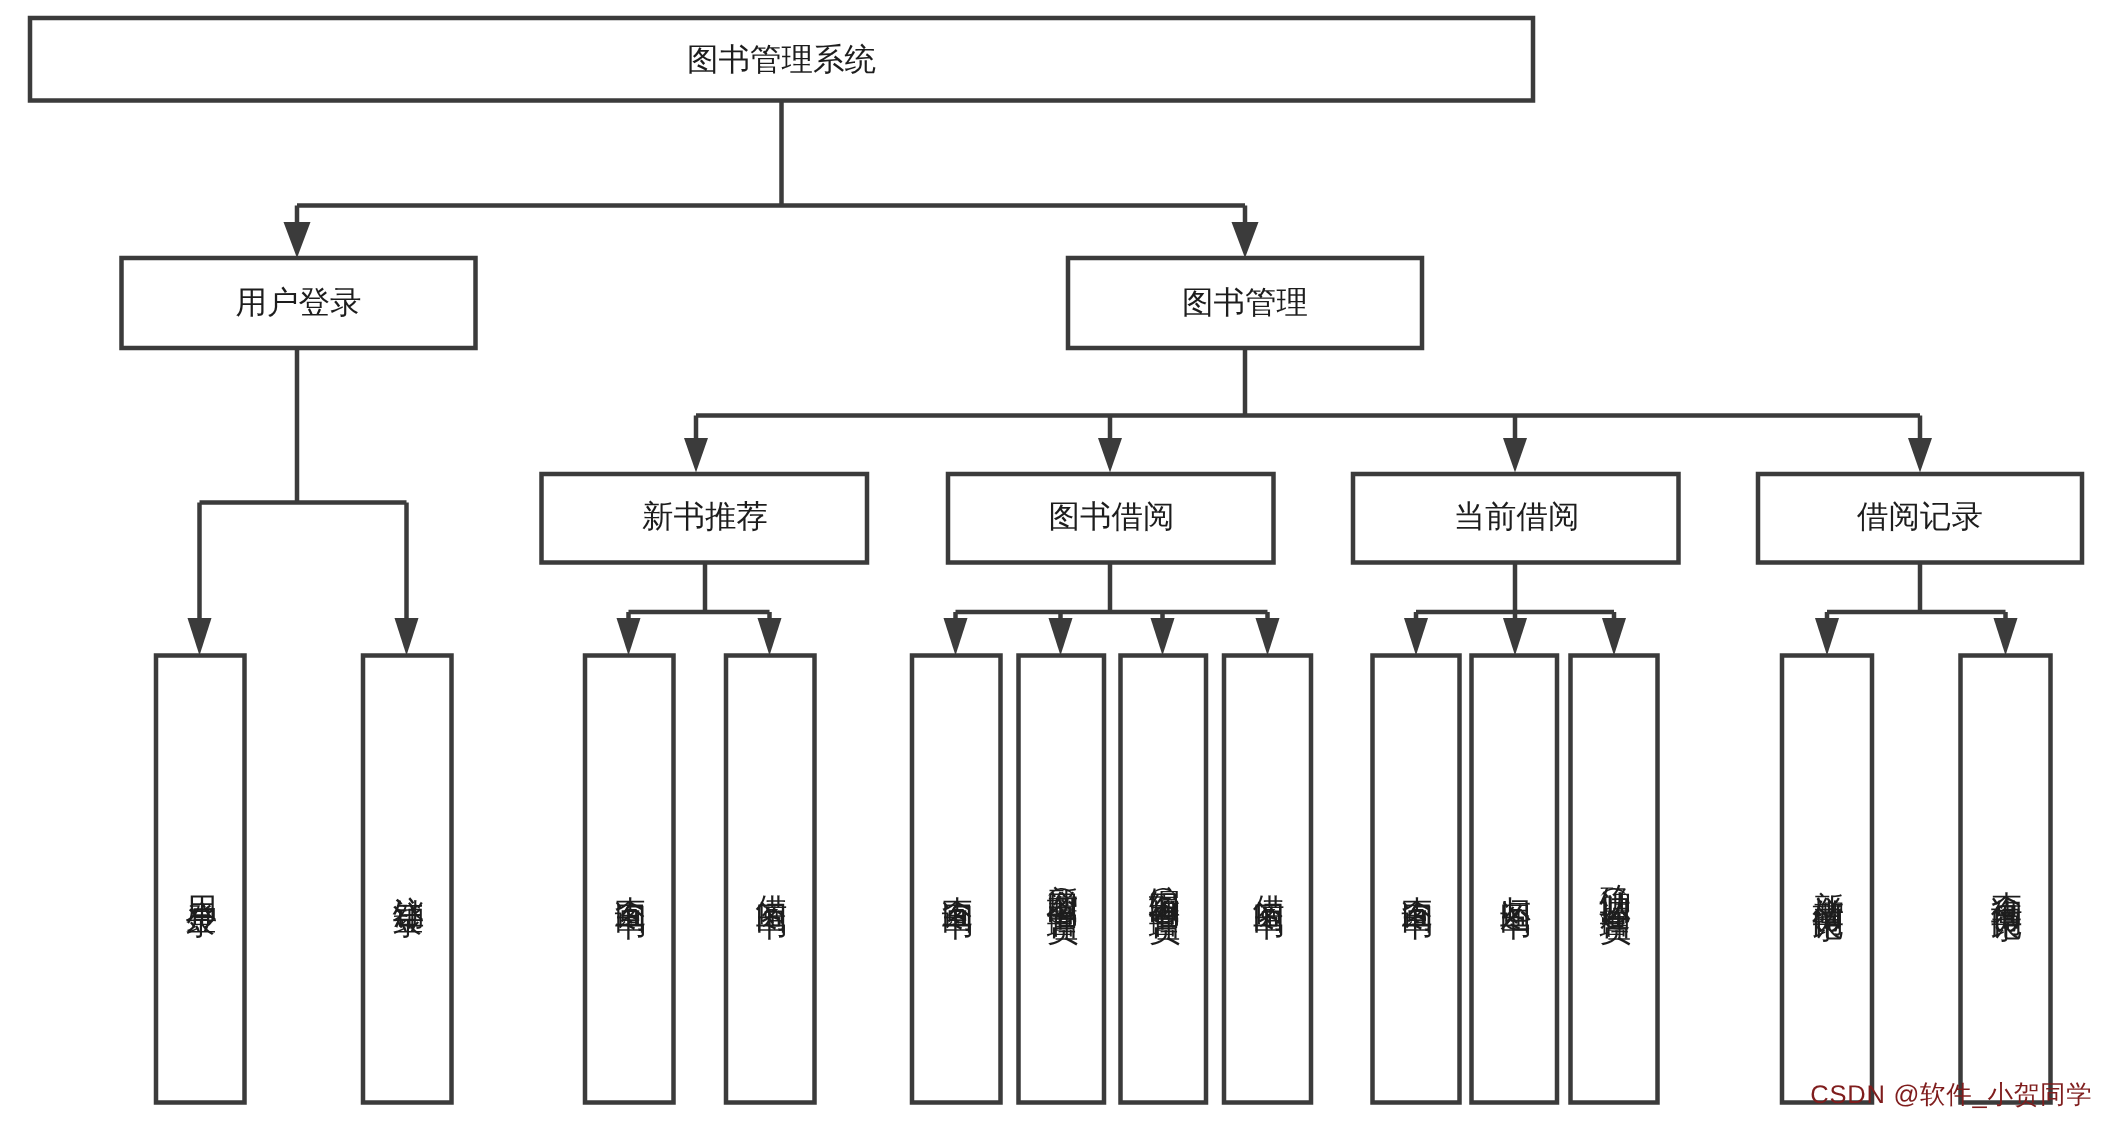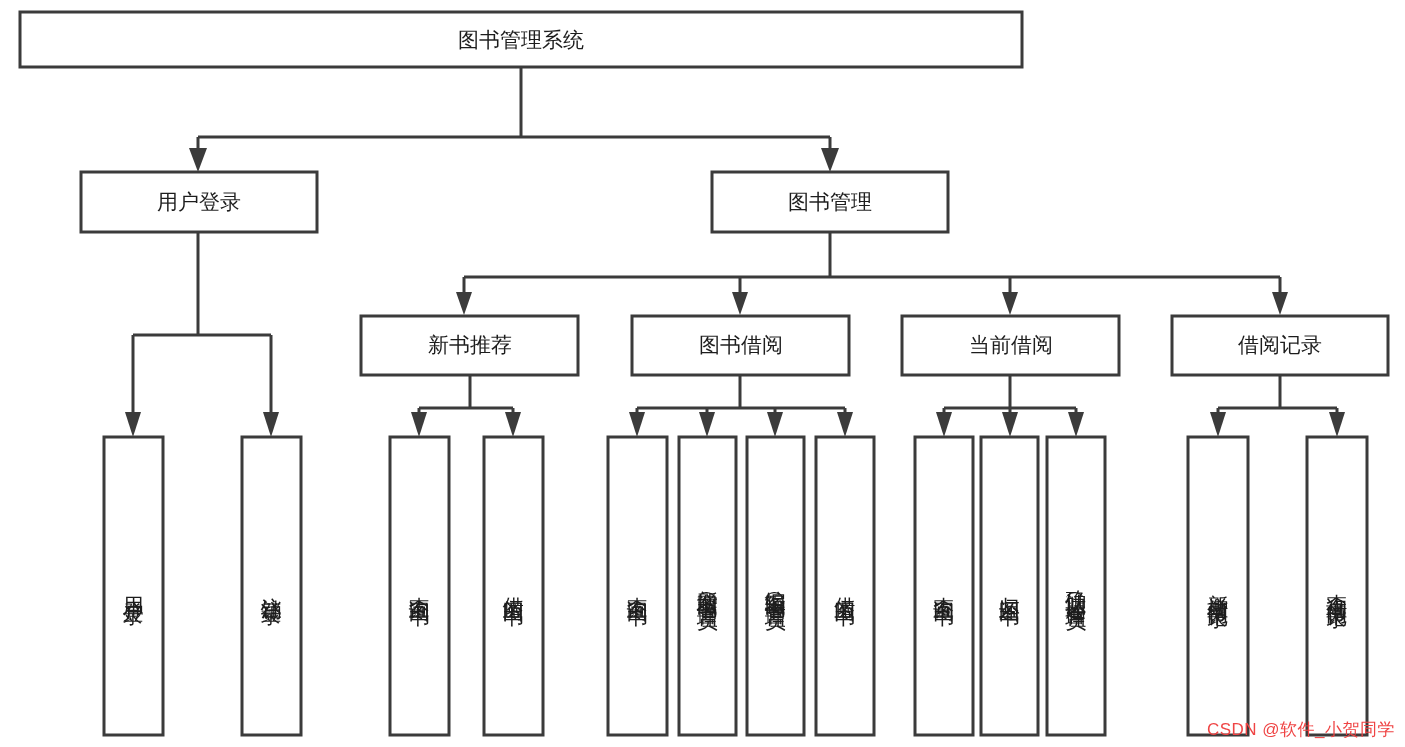--- a/index.html
+++ b/index.html
@@ -59,21 +59,21 @@
     color: #1d1d1d;
     white-space: nowrap;
     pointer-events: none;
   }
   #watermark {
     position: absolute;
     right: 10px;
     bottom: 6px;
     font-family: "Liberation Sans", "DejaVu Sans", sans-serif;
     font-size: 17px;
-    color: #ef4444;
+    color: #7f1d1d;
     letter-spacing: 0.5px;
     white-space: nowrap;
     margin-left: 12px;
   }
 </style>
 </head>
 <body>
 
 <div id="stage">
 

